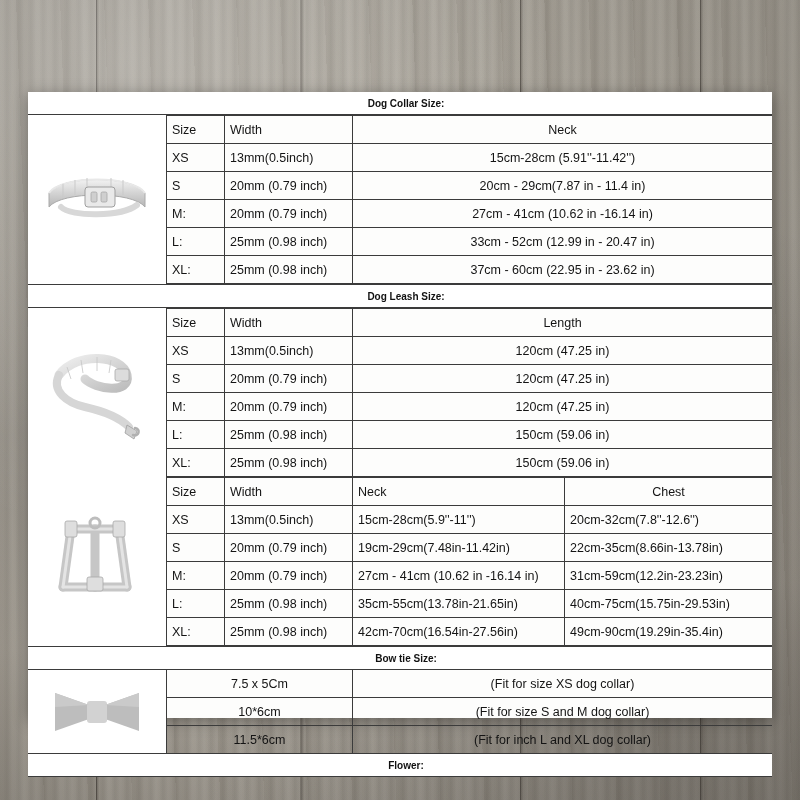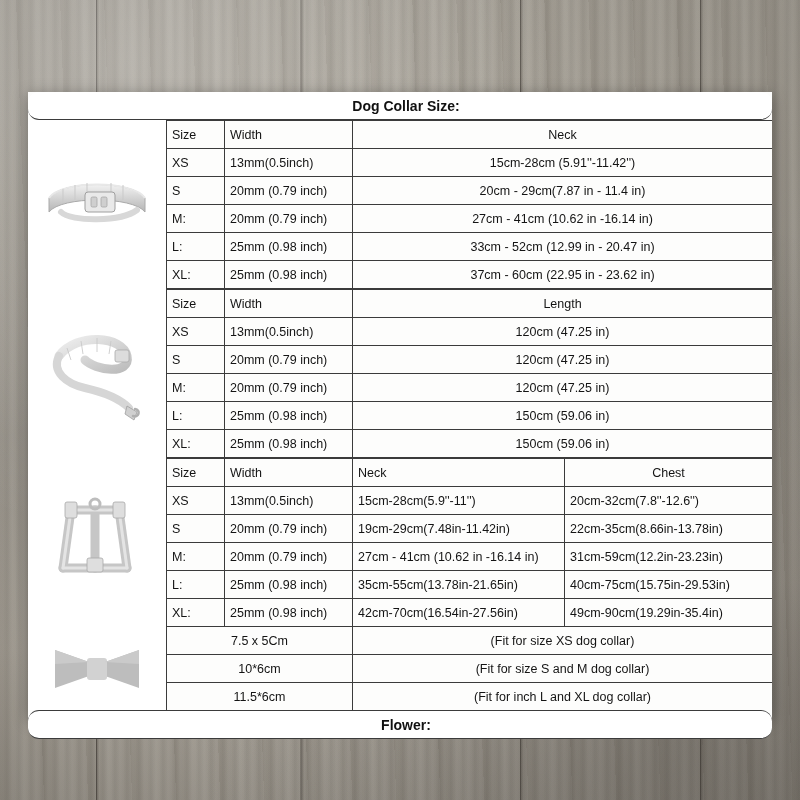--- a/index.html
+++ b/index.html
@@ -89,26 +89,25 @@
     display: flex;
     align-items: center;
     justify-content: center;
     background: #fff;
   }
   .tblcol { flex: 1 1 auto; }
 
   .title-bar {
     text-align: center;
     font-weight: bold;
-    font-size: 14px;
+    font-size: 10px;
     color: #111;
     padding: 6px 0 5px 12px;
     border-bottom: 1px solid #3b3b3b;
     background: #fff;
-    border-radius: 11px;
   }
   .title-bar.notop { border-top: none; }
   .sep-top { border-top: 1px solid #3b3b3b; }
 
   svg { display: block; }
 </style>
 </head>
 <body>
 
 <div id="bg">
@@ -182,20 +181,21 @@
         <tr>
           <td>XL:</td>
           <td>25mm (0.98 inch)</td>
           <td class="ctr nb-right">37cm - 60cm (22.95 in - 23.62 in)</td>
         </tr>
       </tbody>
         </table>
     </div>
   </div>
 
+  <div class="title-bar sep-top">Dog Leash  Size:</div>
   <div class="blockrow">
     <div class="imgcol">
       <svg width="112" height="96" viewBox="0 0 112 96">
         <defs>
           <linearGradient id="glsh" x1="0" y1="0" x2="1" y2="1">
             <stop offset="0%" stop-color="#efefef"></stop>
             <stop offset="100%" stop-color="#bdbdbd"></stop>
           </linearGradient>
         </defs>
         <path d="M18 30 C 36 6, 82 10, 86 30 C 90 50, 54 44, 44 34" fill="none" stroke="url(#glsh)" stroke-width="9" stroke-linecap="round"></path>
@@ -319,20 +319,21 @@
           <td>XL:</td>
           <td>25mm (0.98 inch)</td>
           <td>42cm-70cm(16.54in-27.56in)</td>
           <td class="nb-right">49cm-90cm(19.29in-35.4in)</td>
         </tr>
       </tbody>
         </table>
     </div>
   </div>
 
+  <div class="title-bar sep-top">Bow tie Size:</div>
   <div class="blockrow">
     <div class="imgcol">
       <svg width="104" height="62" viewBox="0 0 104 62">
         <path d="M10 12 L44 24 L44 38 L10 50 Z" fill="#bdbdbd"></path>
         <path d="M94 12 L60 24 L60 38 L94 50 Z" fill="#bdbdbd"></path>
         <rect x="42" y="20" width="20" height="22" rx="3" fill="#d2d2d2"></rect>
         <path d="M10 12 L44 24 L10 26 Z" fill="#cacaca"></path>
         <path d="M94 12 L60 24 L94 26 Z" fill="#cacaca"></path>
       </svg>
     </div>

